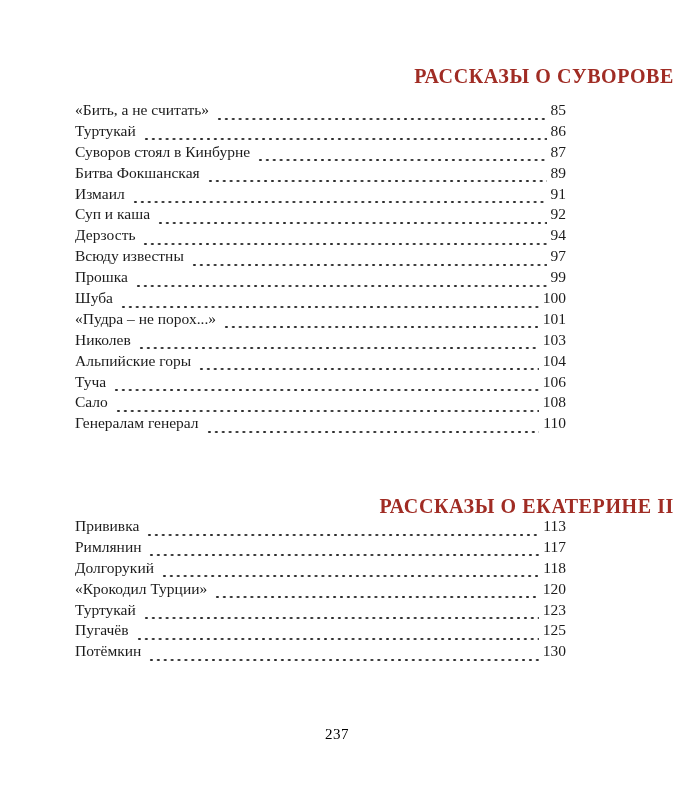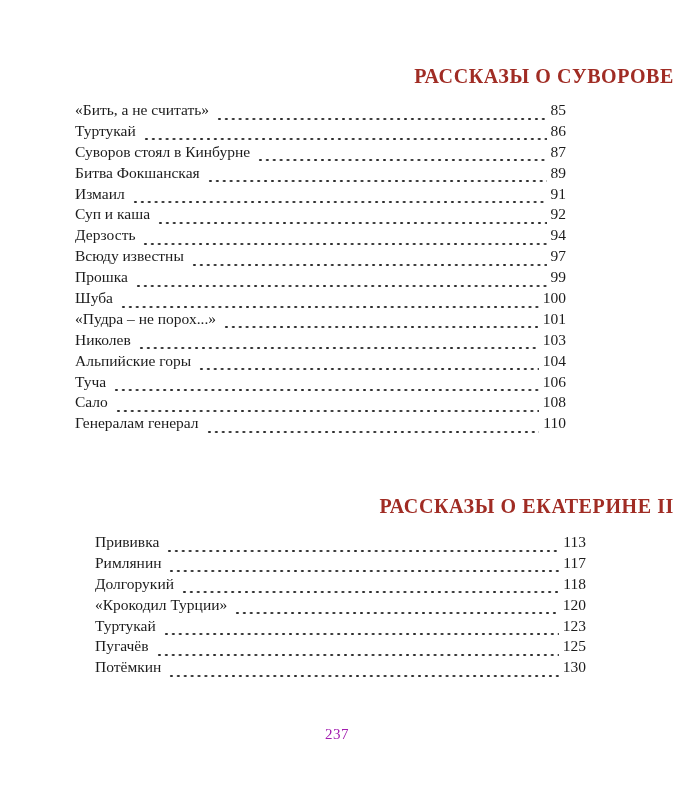--- a/index.html
+++ b/index.html
@@ -26,21 +26,21 @@
   }
   #title1 { top: 65px; }
   #title2 { top: 474px; margin-top: 21px; }
 
   .toc {
     position: absolute;
     left: 75px;
     width: 491px;
   }
   #list1 { top: 100px; }
-  #list2 { top: 532px; margin-left: 20px; }
+  #list2 { top: 516px; }
 
   .toc-row {
     display: flex;
     align-items: flex-end;
     height: 20.9px;
     font-size: 15.5px;
     line-height: 20.9px;
     white-space: nowrap;
   }
   .entry-title { flex: 0 0 auto; }
@@ -55,21 +55,21 @@
     background-position: left bottom;
   }
   .entry-page { flex: 0 0 auto; text-align: right; }
 
   .folio {
     position: absolute;
     top: 726px;
     left: 0;
     width: 100%;
     text-align: center;
-    color: #a21caf;
+    color: #000000;
     font-size: 15px;
     letter-spacing: 0.5px;
   }
 </style>
 </head>
 <body>
 
 <div class="page">
 
   <div id="title1" class="section-title">РАССКАЗЫ О СУВОРОВЕ</div>

